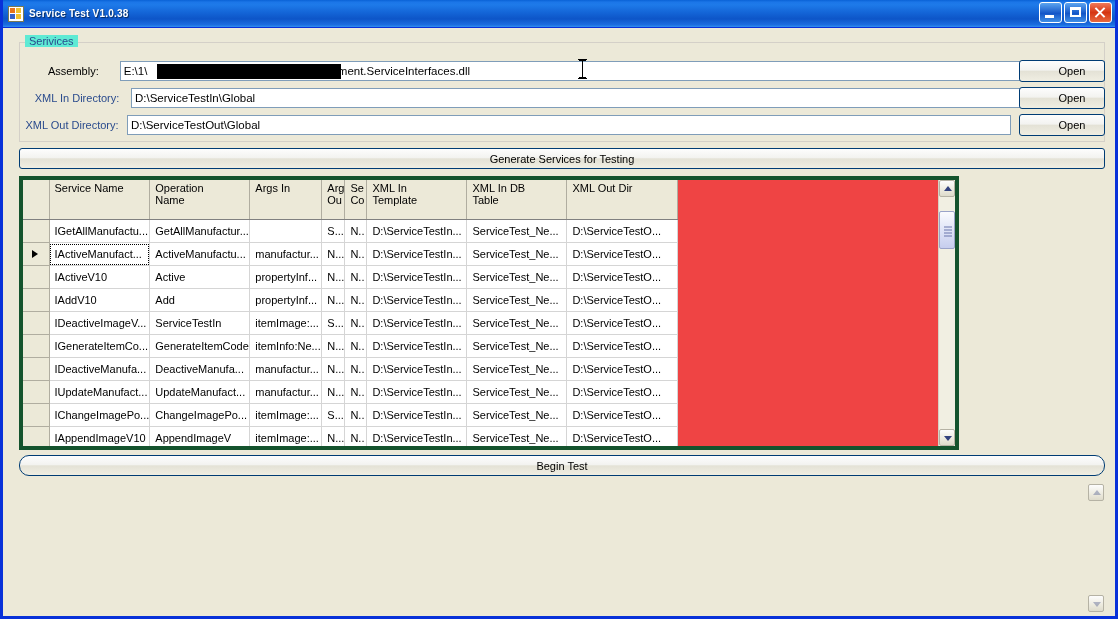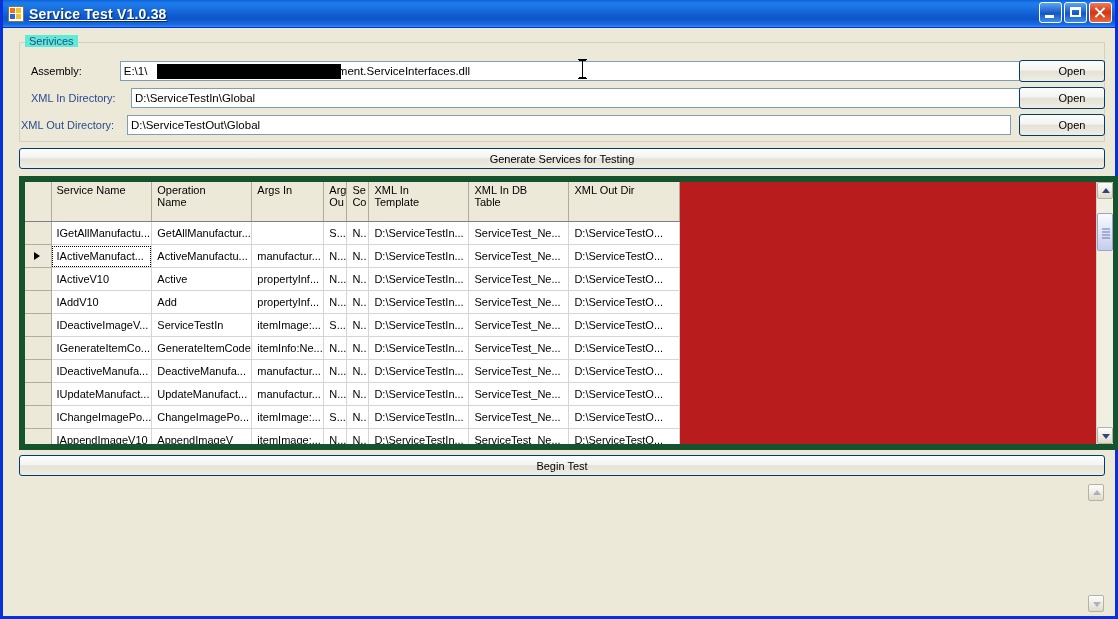--- a/index.html
+++ b/index.html
@@ -28,24 +28,23 @@
     width:16px;height:16px;margin-left:5px;margin-right:5px;
     position:relative;background:#ffffff;border:1px solid #7a7a52;box-sizing:border-box;
     flex:0 0 auto;
   }
   #appicon i{position:absolute;display:block;}
   #appicon .q1{left:1px;top:1px;width:5px;height:5px;background:#e8741c;}
   #appicon .q2{left:7px;top:1px;width:5px;height:5px;background:#f2c12e;}
   #appicon .q3{left:1px;top:7px;width:5px;height:5px;background:#3a62c8;}
   #appicon .q4{left:7px;top:7px;width:5px;height:5px;background:#f2c12e;}
   #title{
-    color:#fff;font-size:14px;font-weight:bold;
+    color:#fff;font-size:10px;font-weight:bold;
     text-shadow:1px 1px 1px rgba(0,0,0,.55);
     letter-spacing:.2px;
-    text-decoration:underline;
   }
   #wbtns{position:absolute;right:3px;top:2px;display:flex;gap:2px;}
   .wbtn{
     width:23px;height:21px;border:1px solid #ffffff;border-radius:3px;
     box-sizing:border-box;position:relative;cursor:default;
   }
   .wbtn.min{background:linear-gradient(180deg,#5ca5f0,#1456c8 55%,#3f8fe6);}
   .wbtn.max{background:linear-gradient(180deg,#5ca5f0,#1456c8 55%,#3f8fe6);}
   .wbtn.close{background:linear-gradient(180deg,#f07a5a,#d53612 50%,#e8683f);border-color:#fff;}
   .wbtn.min::after{content:"";position:absolute;left:5px;bottom:4px;width:9px;height:3px;background:#fff;}
@@ -59,21 +58,21 @@
   
   #groupbox{
     position:absolute;left:16px;top:42px;width:1086px;height:100px;
     border:1px solid #d4d0c8;box-sizing:border-box;
   }
   #grouplegend{
     position:absolute;left:22px;top:35px;background:#5eead4;padding:0 4px;
     color:#2a4b8d;font-size:11px;
   }
   .frow{position:absolute;left:0;height:22px;display:flex;align-items:center;}
-  .flabel{font-size:11px;text-align:left;}
+  .flabel{font-size:11px;text-align:center;}
   .flabel.blue{color:#2a4b8d;}
   .flabel.black{color:#000;}
   .ftext{
     height:20px;box-sizing:border-box;
     border:1px solid #7f9db9;background:#fff;
     font-size:11.5px;color:#000;
     display:flex;align-items:center;padding-left:3px;position:relative;
     overflow:hidden;white-space:nowrap;
   }
   #redact{
@@ -91,26 +90,26 @@
   .btn{
     box-sizing:border-box;
     border:1px solid #003c74;border-radius:3px;
     background:linear-gradient(180deg,#fdfdfd 0%,#f3f3f0 45%,#e4e2d6 52%,#f0eee2 100%);
     font-size:11px;color:#000;
     display:flex;align-items:center;justify-content:center;cursor:default;
   }
   .openbtn{position:absolute;width:86px;height:22px;right:0;padding-left:20px;}
 
   #genbtn{position:absolute;left:16px;top:148px;width:1086px;height:21px;}
-  #beginbtn{position:absolute;left:16px;top:455px;width:1086px;height:21px;}
+  #beginbtn{position:absolute;left:16px;top:455px;width:1086px;height:21px;border-radius:10px;}
 
   
   #gridwrap{
-    position:absolute;left:16px;top:176px;width:1100px;height:274px;
-    border:6px solid #14532d;box-sizing:border-box;background:#b91c1c;overflow:hidden;
+    position:absolute;left:16px;top:176px;width:940px;height:274px;
+    border:4px solid #14532d;box-sizing:border-box;background:#ef4444;overflow:hidden;
   }
   #gridinner{position:absolute;left:0;top:0;right:17px;bottom:0;overflow:hidden;}
   table.grid{border-collapse:collapse;table-layout:fixed;background:transparent;}
   table.grid col.c-sel{width:26px;}
   table.grid col.c0{width:100px;}
   table.grid col.c1{width:100px;}
   table.grid col.c2{width:72px;}
   table.grid col.c3{width:22px;}
   table.grid col.c4{width:22px;}
   table.grid col.c5{width:100px;}

